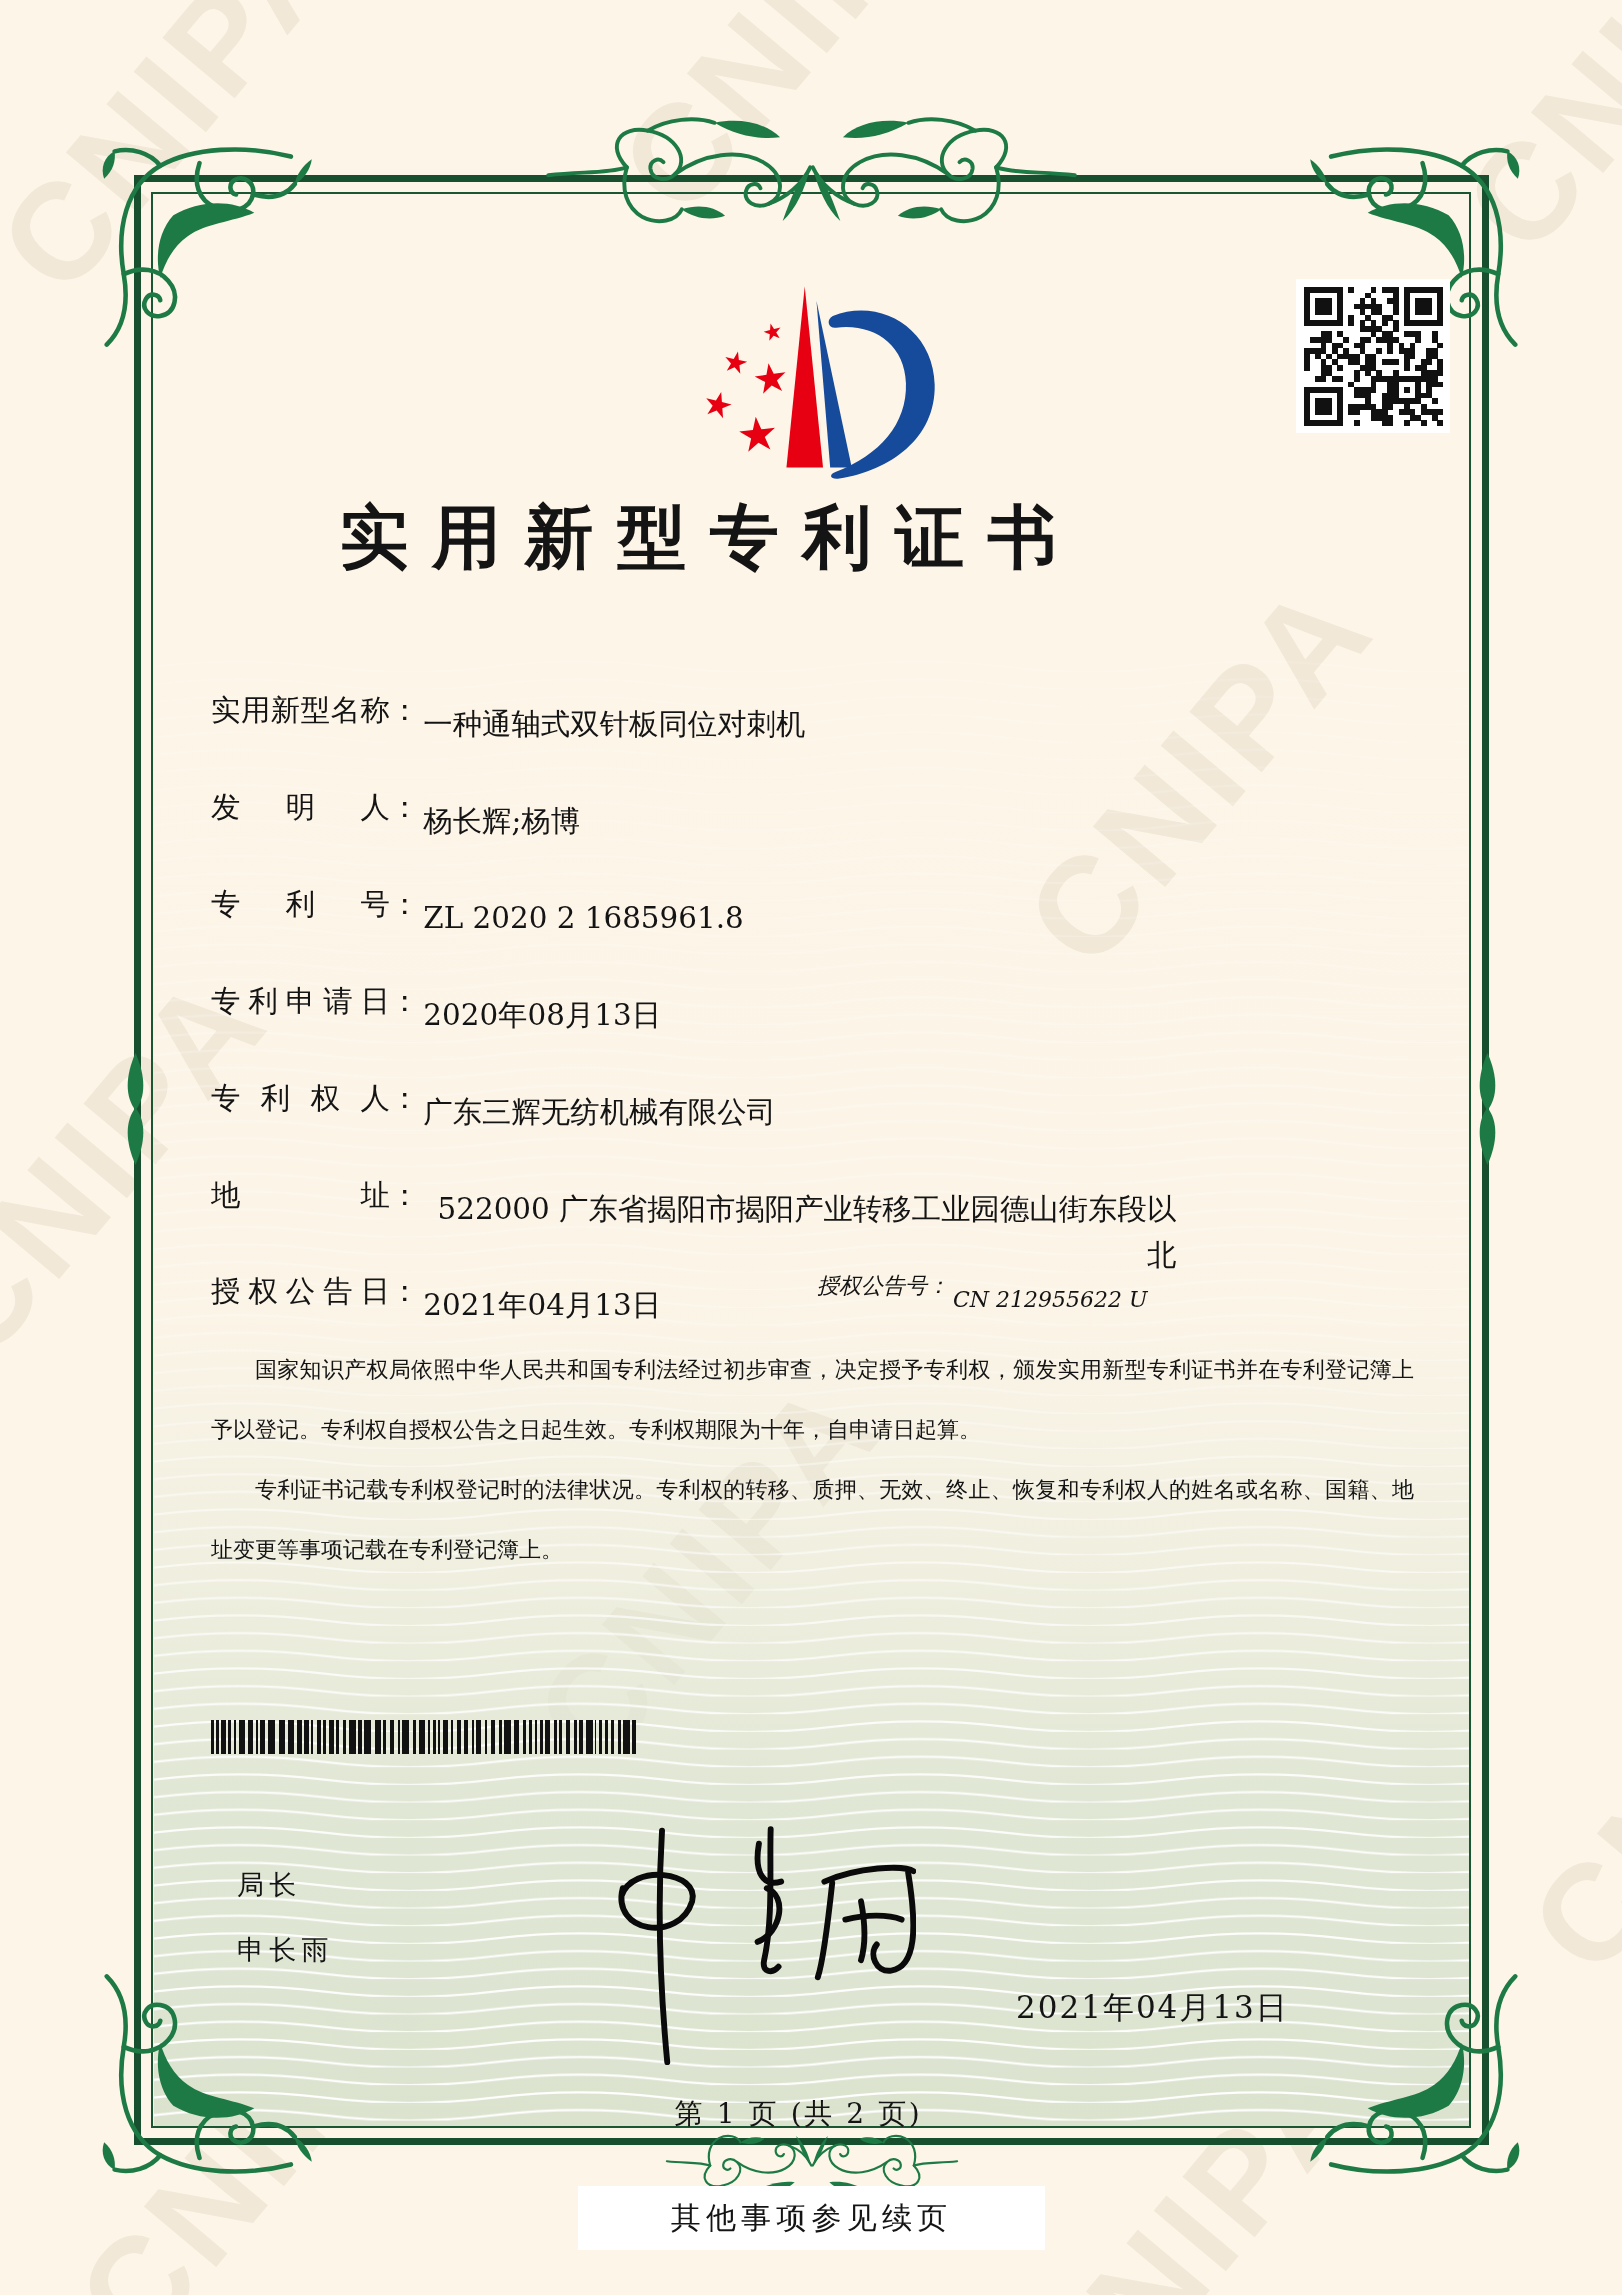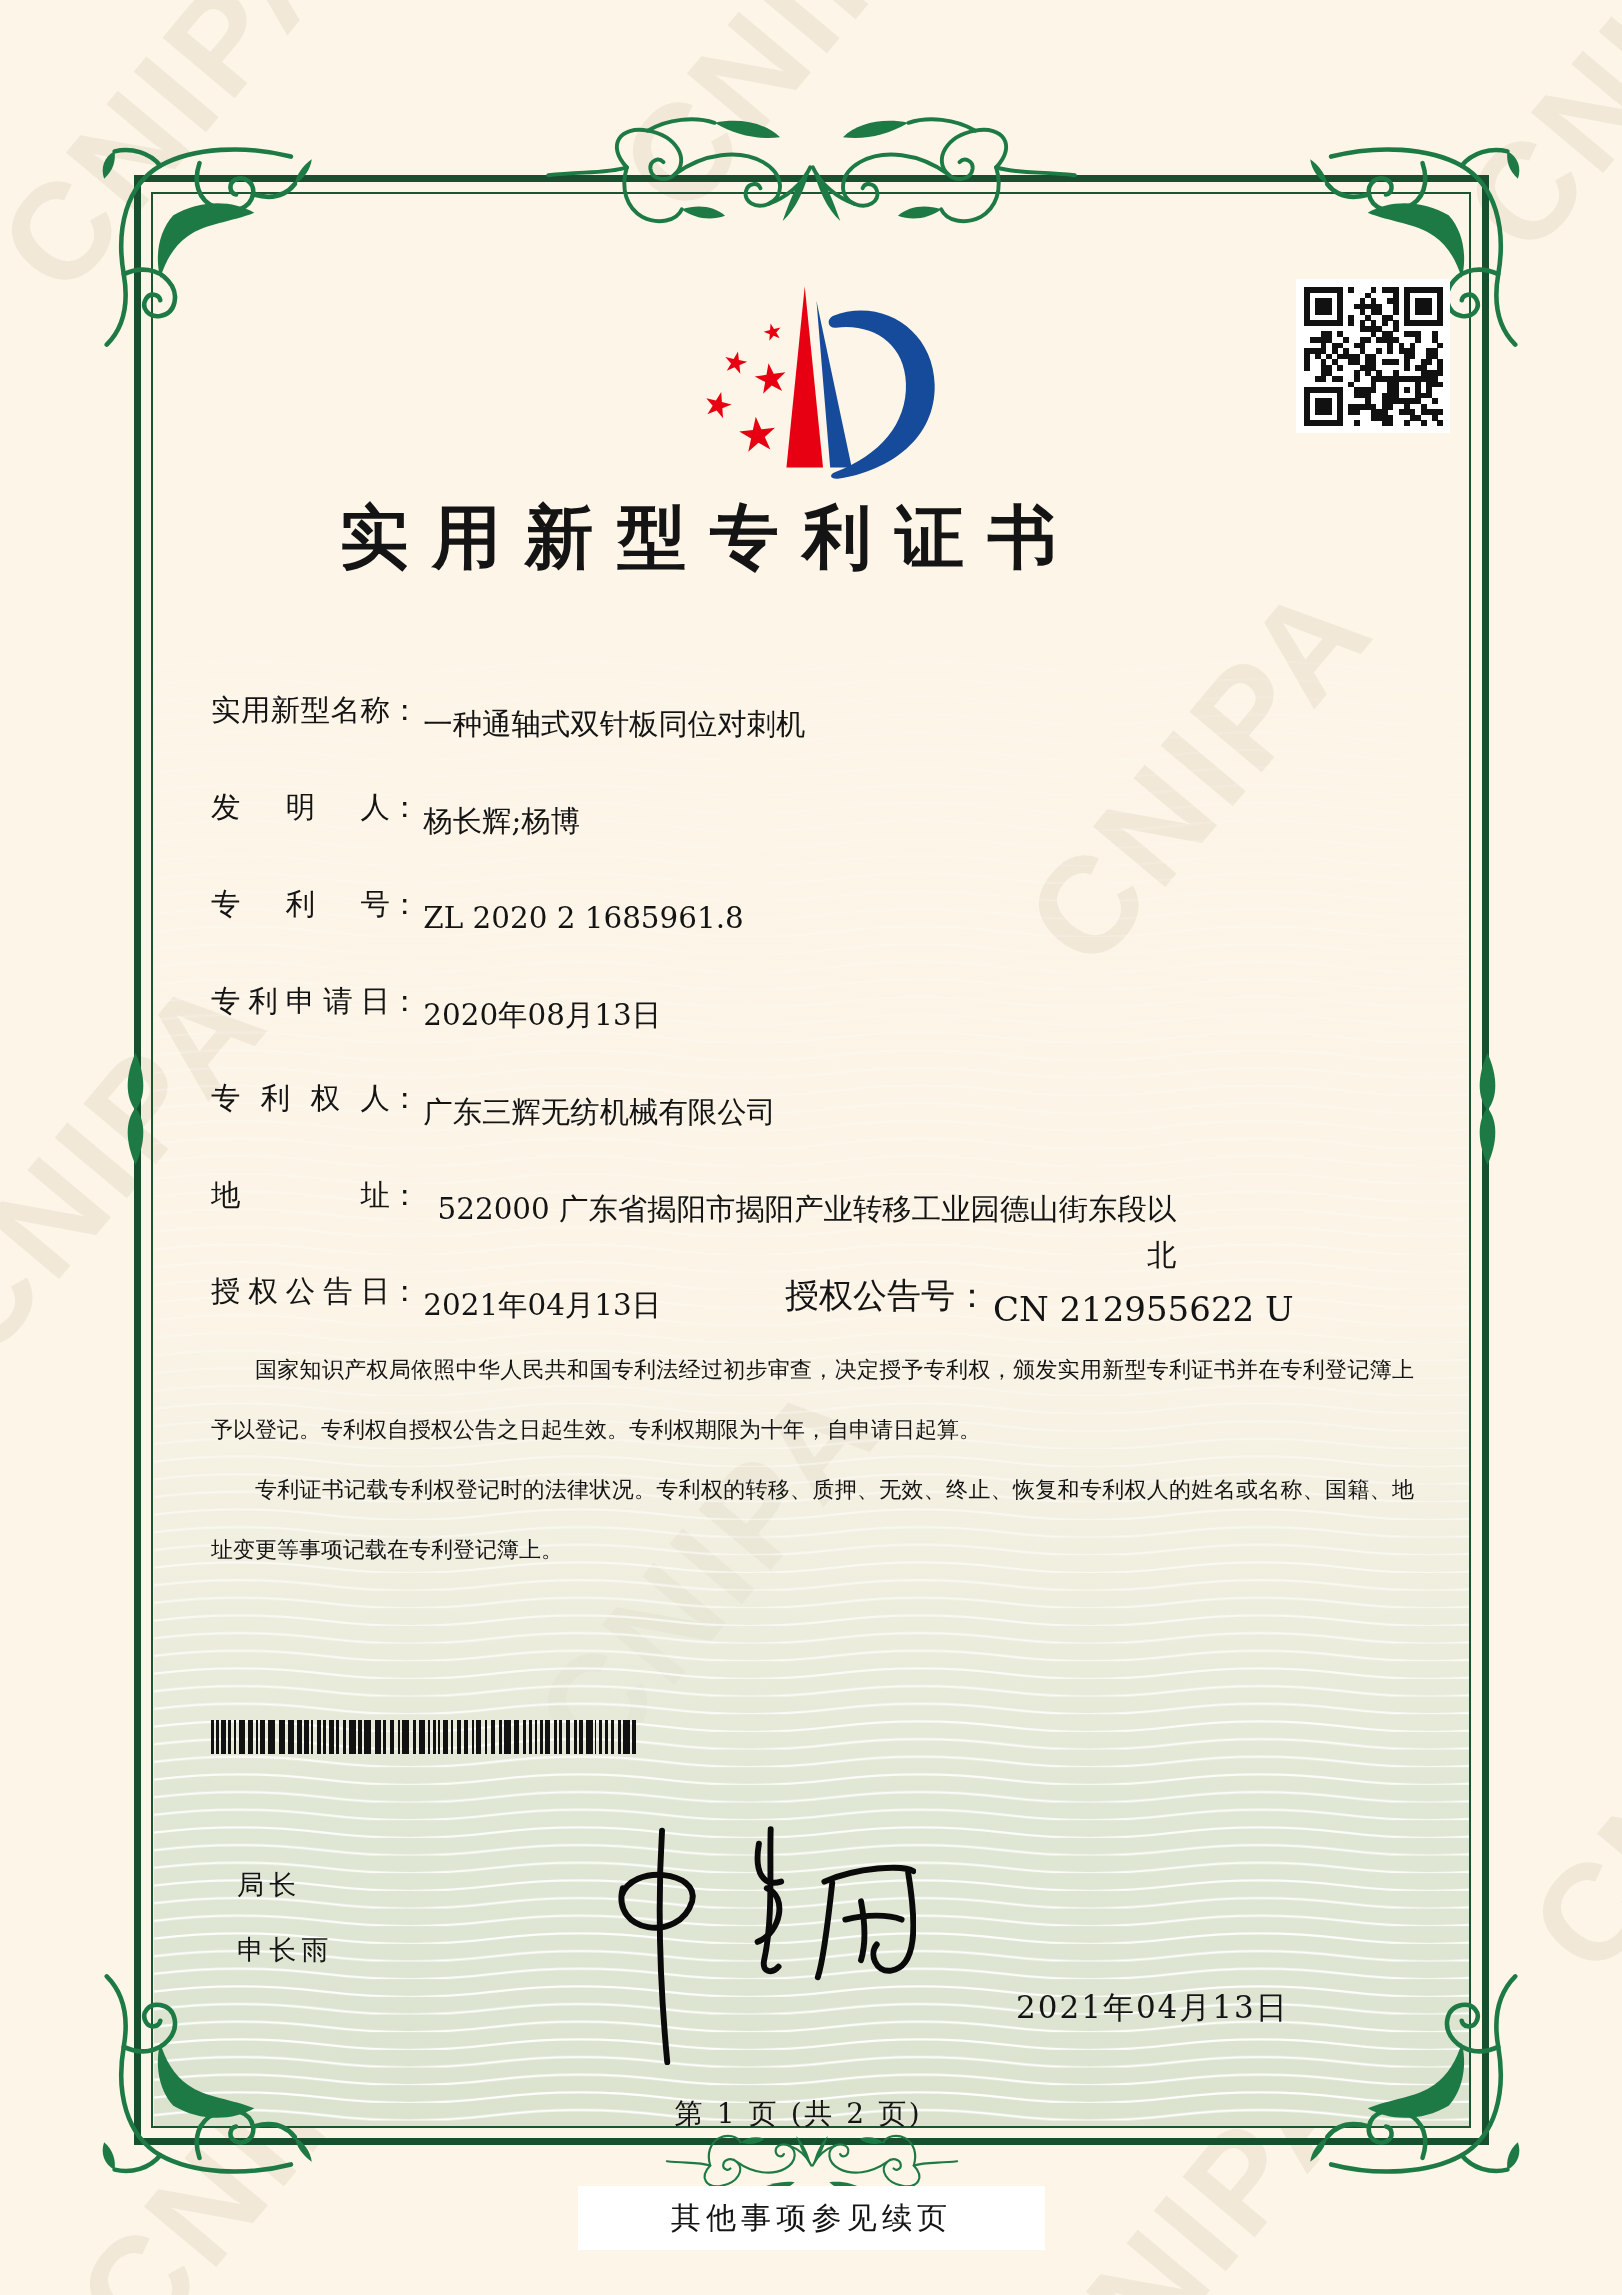--- a/index.html
+++ b/index.html
@@ -48,21 +48,21 @@
   .fieldrow{left:211px;display:flex;align-items:flex-start;font-size:29.4px;line-height:1.55;}
   .fieldrow .lbl{
     display:inline-block;width:179px;
     text-align:justify;text-align-last:justify;
     text-justify:inter-character;
     flex:0 0 179px;
   }
   .fieldrow .col{flex:0 0 auto;}
   .fieldrow .val{padding-left:3.9px;white-space:pre-wrap;margin-top:14px;}
   .fieldrow .val.addr{display:inline-block;width:753px;text-align:right;}
-  .grant-right{position:absolute;left:574px;top:0;display:flex;font-size:34px;}
+  .grant-right{position:absolute;left:606px;top:0;display:flex;font-size:22px;font-style:italic;}
   .paras{left:211px;top:1340px;width:1203px;}
   .paras p{
     margin:0;font-size:22px;line-height:60px;
     text-align:justify;text-indent:2em;
   }
   .signer{left:237px;font-size:27px;letter-spacing:5.2px;}
   .issue-date{left:1016px;top:1987px;font-size:31px;letter-spacing:2px;white-space:nowrap;}
   .page-footer{left:0;top:2095px;width:1597px;text-align:center;font-size:28px;letter-spacing:2.6px;}
   .cont-strip{
     left:578px;top:2186px;width:467px;height:64px;

